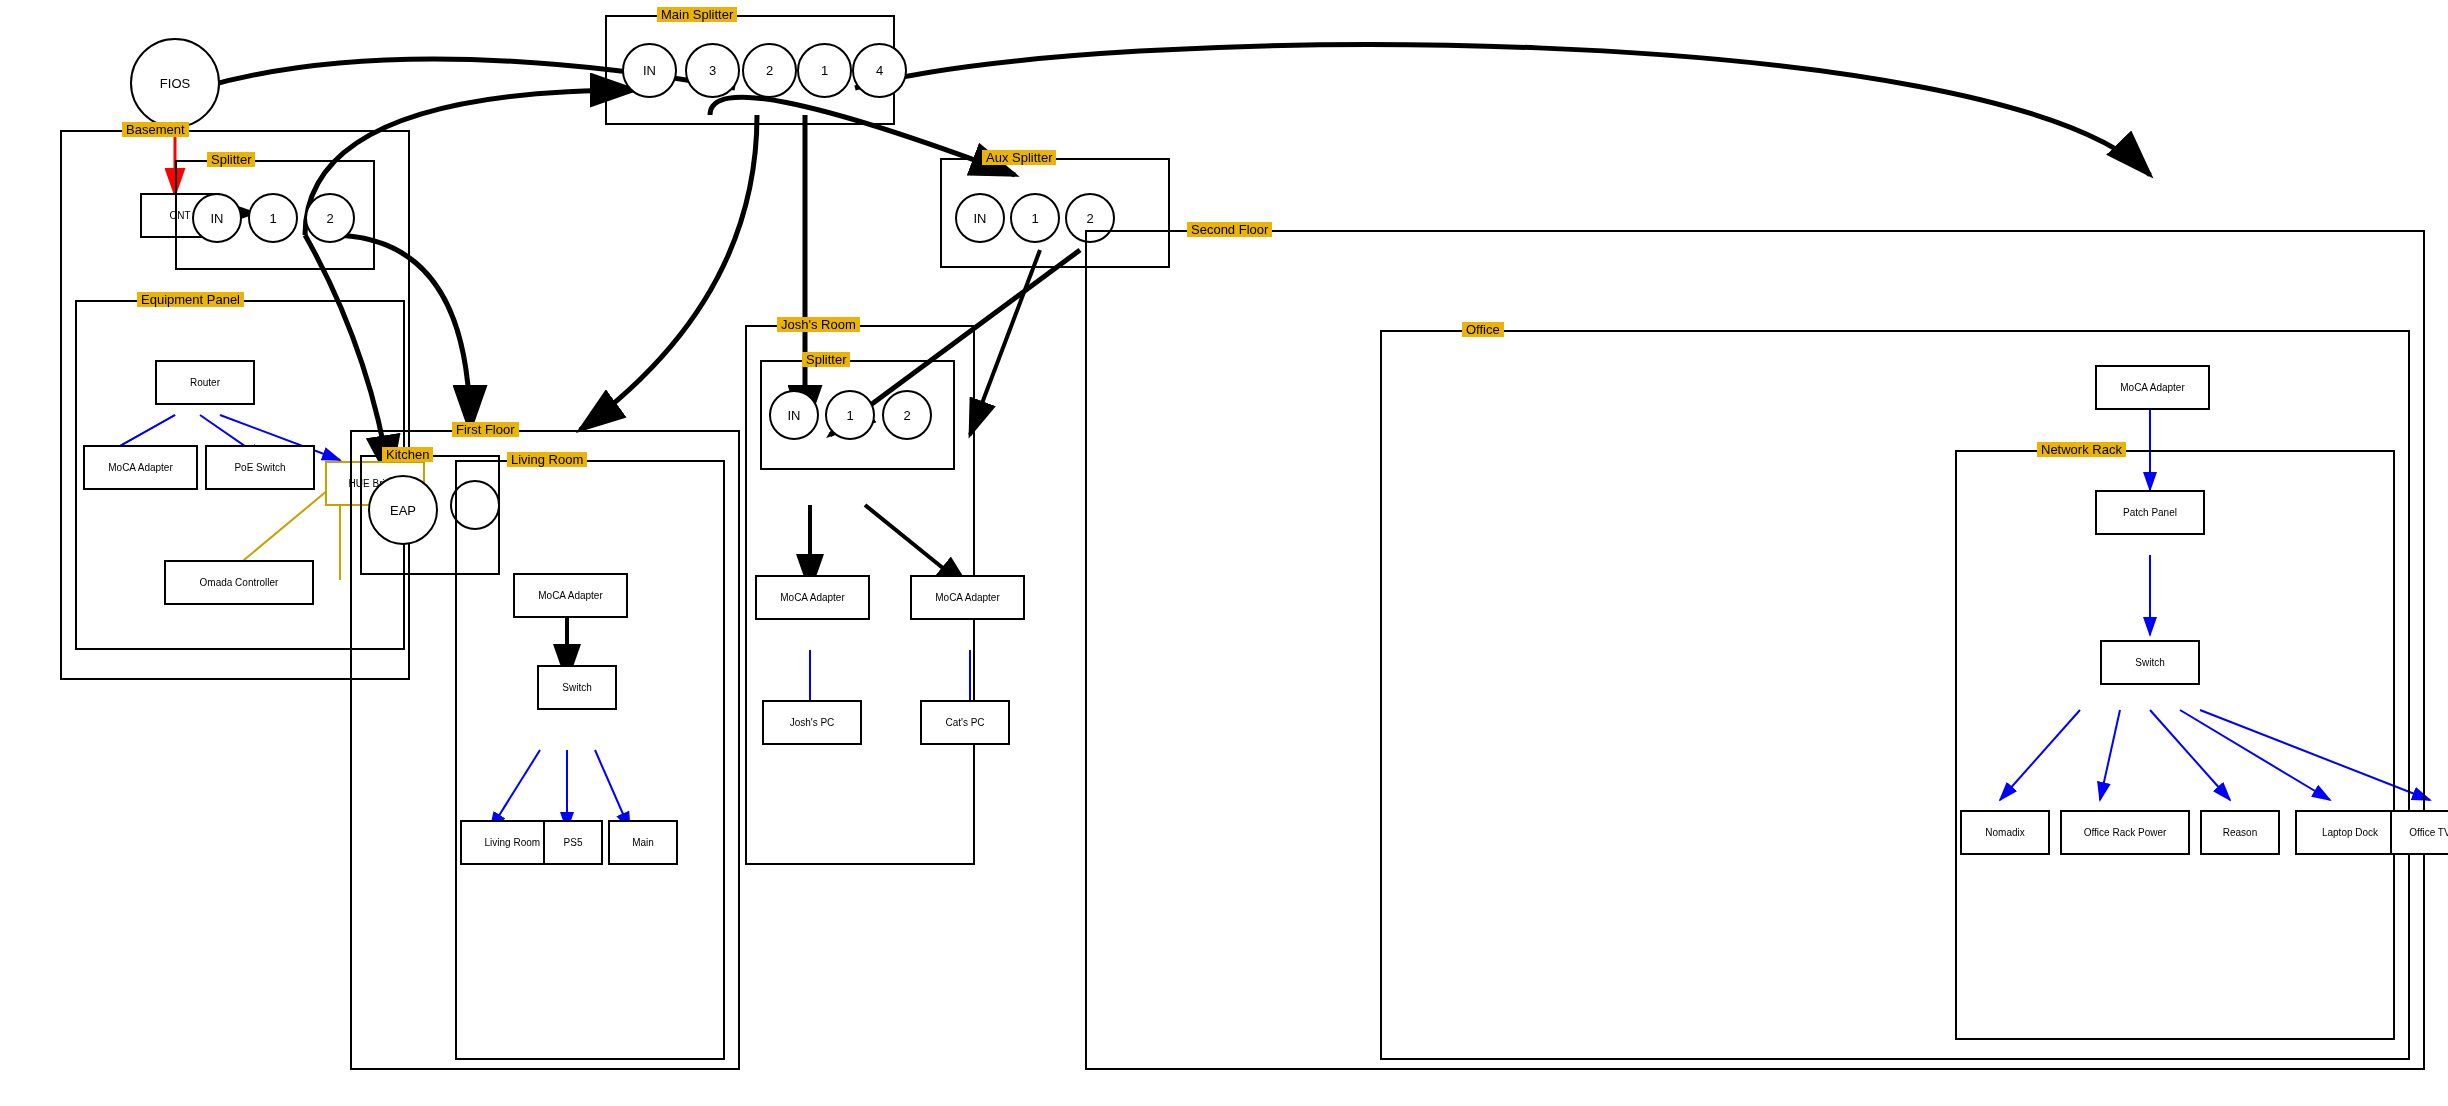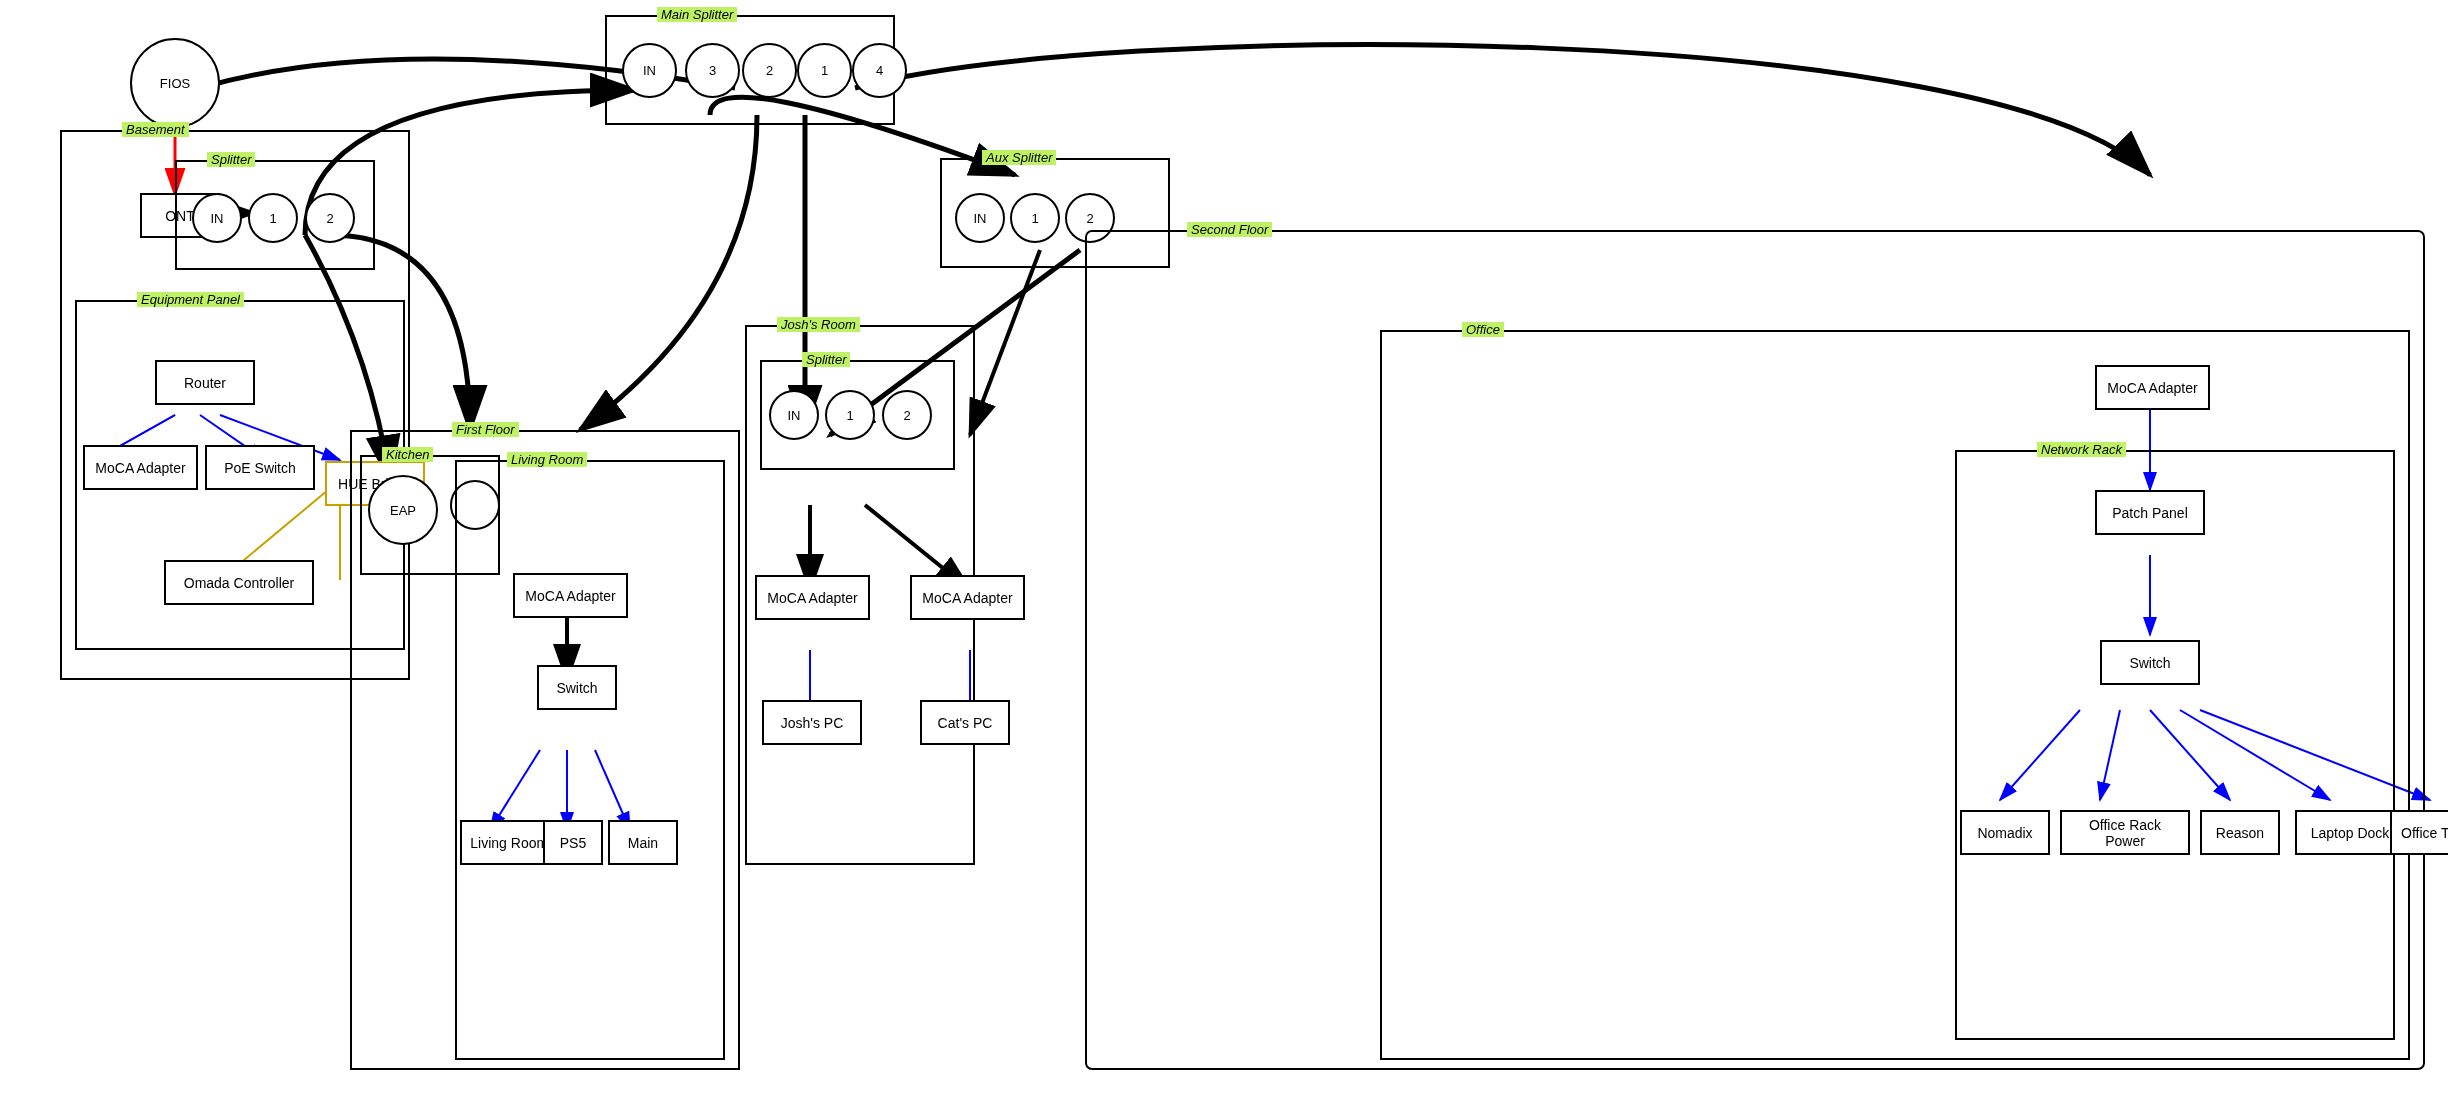--- a/index.html
+++ b/index.html
@@ -24,21 +24,21 @@
       height: 1106px;
     }
     .node-box {
       position: absolute;
       border: 2px solid #000;
       background: #fff;
       display: flex;
       align-items: center;
       justify-content: center;
       text-align: center;
-      font-size: 14px;
+      font-size: 10px;
       padding: 4px 8px;
     }
     .node-circle {
       position: absolute;
       border: 2px solid #000;
       background: #fff;
       border-radius: 50%;
       display: flex;
       align-items: center;
       justify-content: center;
@@ -47,23 +47,22 @@
     }
     .region-box {
       position: absolute;
       border: 2px solid #000;
       background: transparent;
     }
     .region-label {
       position: absolute;
       font-size: 13px;
       color: #000;
-      background: #bef264;
+      background: #eab308;
       padding: 0 4px;
-      font-style: italic;
     }
   </style>
 </head>
 <body>
 
 <div class="diagram-container">
 
   <svg class="main-svg">
 
     <line x1="175" y1="120" x2="175" y2="195" stroke="red" stroke-width="3" marker-end="url(#arrowRed)"></line>
@@ -299,21 +298,21 @@
 
 
   <div class="node-box" style="left:910px; top:575px; width:115px; height:45px;">
     <span>MoCA Adapter</span>
   </div>
 
   <div class="node-box" style="left:920px; top:700px; width:90px; height:45px;">
     <span>Cat's PC</span>
   </div>
 
-  <div class="region-box" style="left:1085px; top:230px; width:1340px; height:840px;border-radius:7px;">
+  <div class="region-box" style="left:1085px; top:230px; width:1340px; height:840px;">
     <span class="region-label" style="top:-10px; left:100px;">Second Floor</span>
   </div>
 
   <div class="region-box" style="left:1380px; top:330px; width:1030px; height:730px;">
     <span class="region-label" style="top:-10px; left:80px;">Office</span>
   </div>
 
   <div class="node-box" style="left:2095px; top:365px; width:115px; height:45px;">
     <span>MoCA Adapter</span>
   </div>

